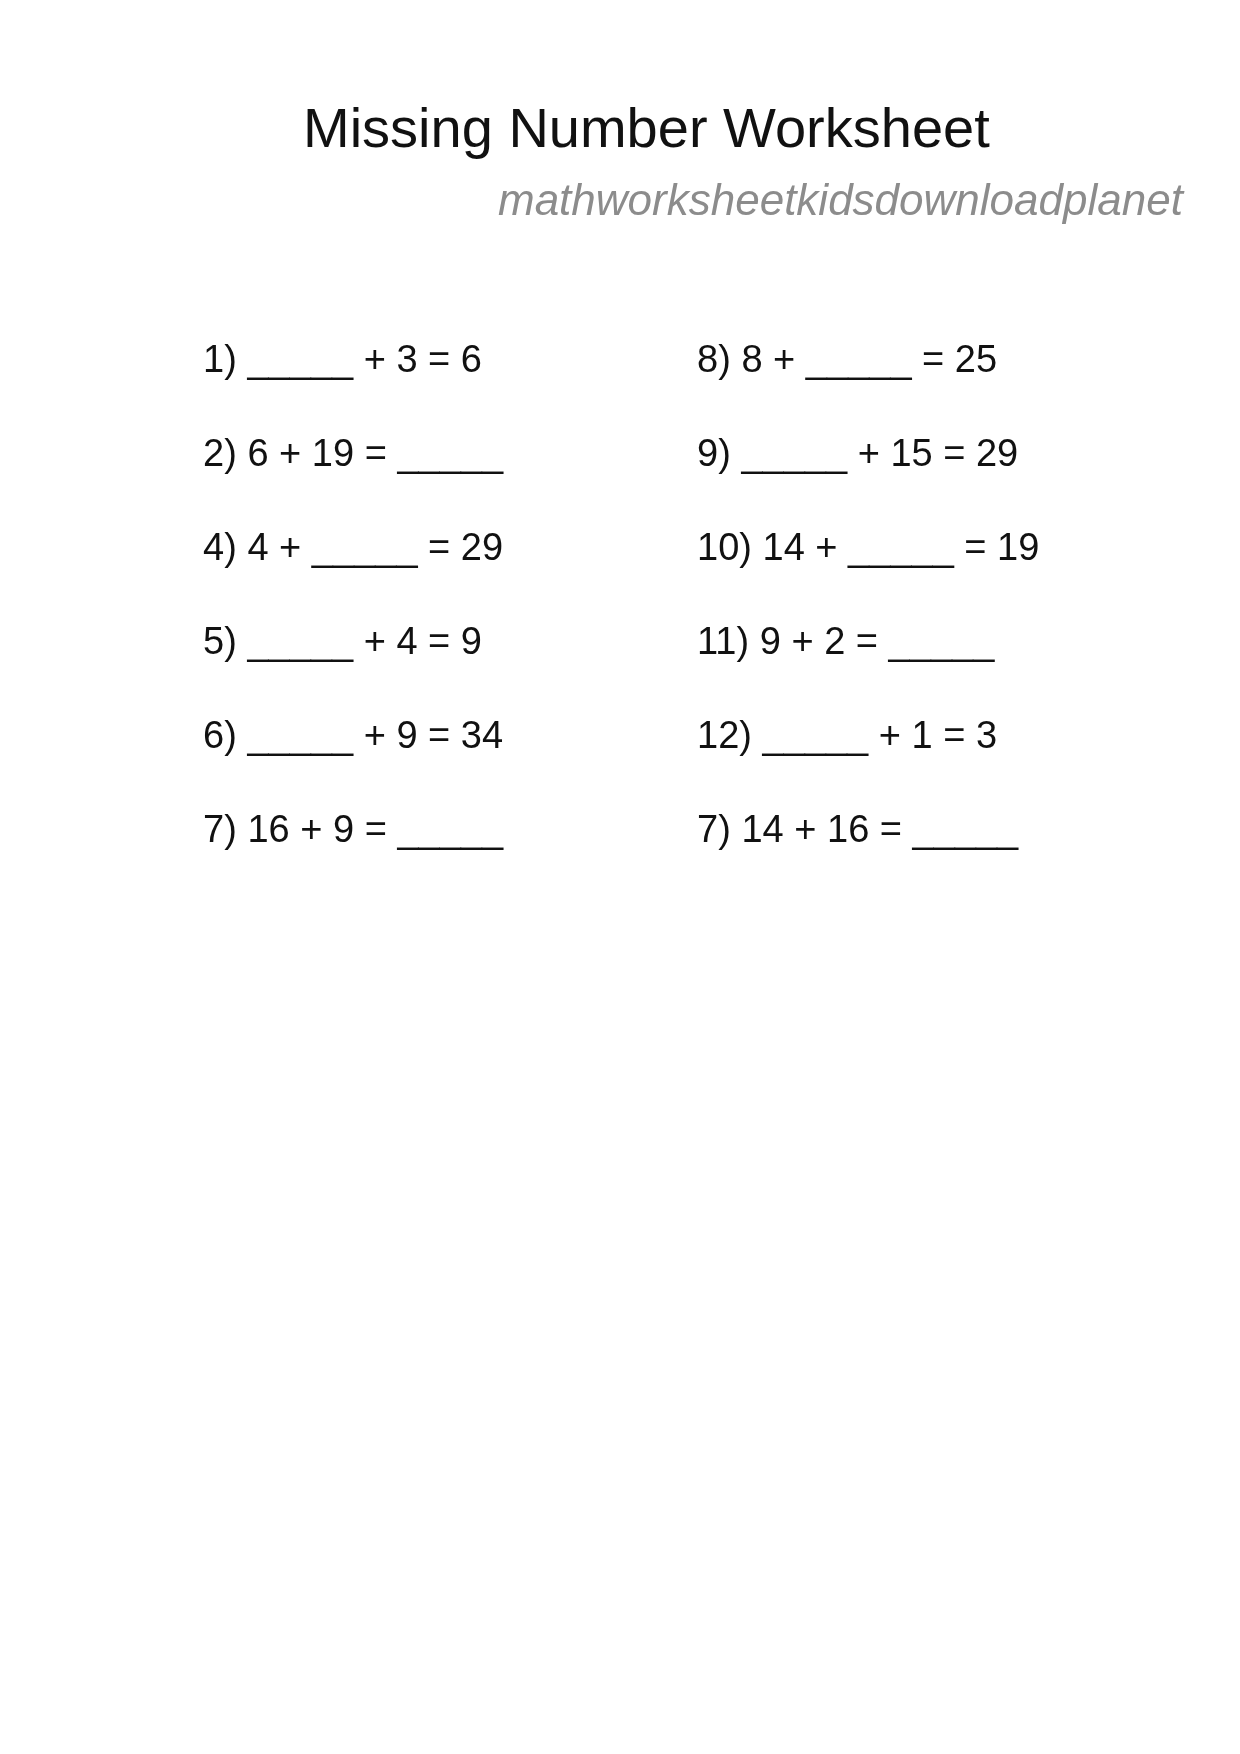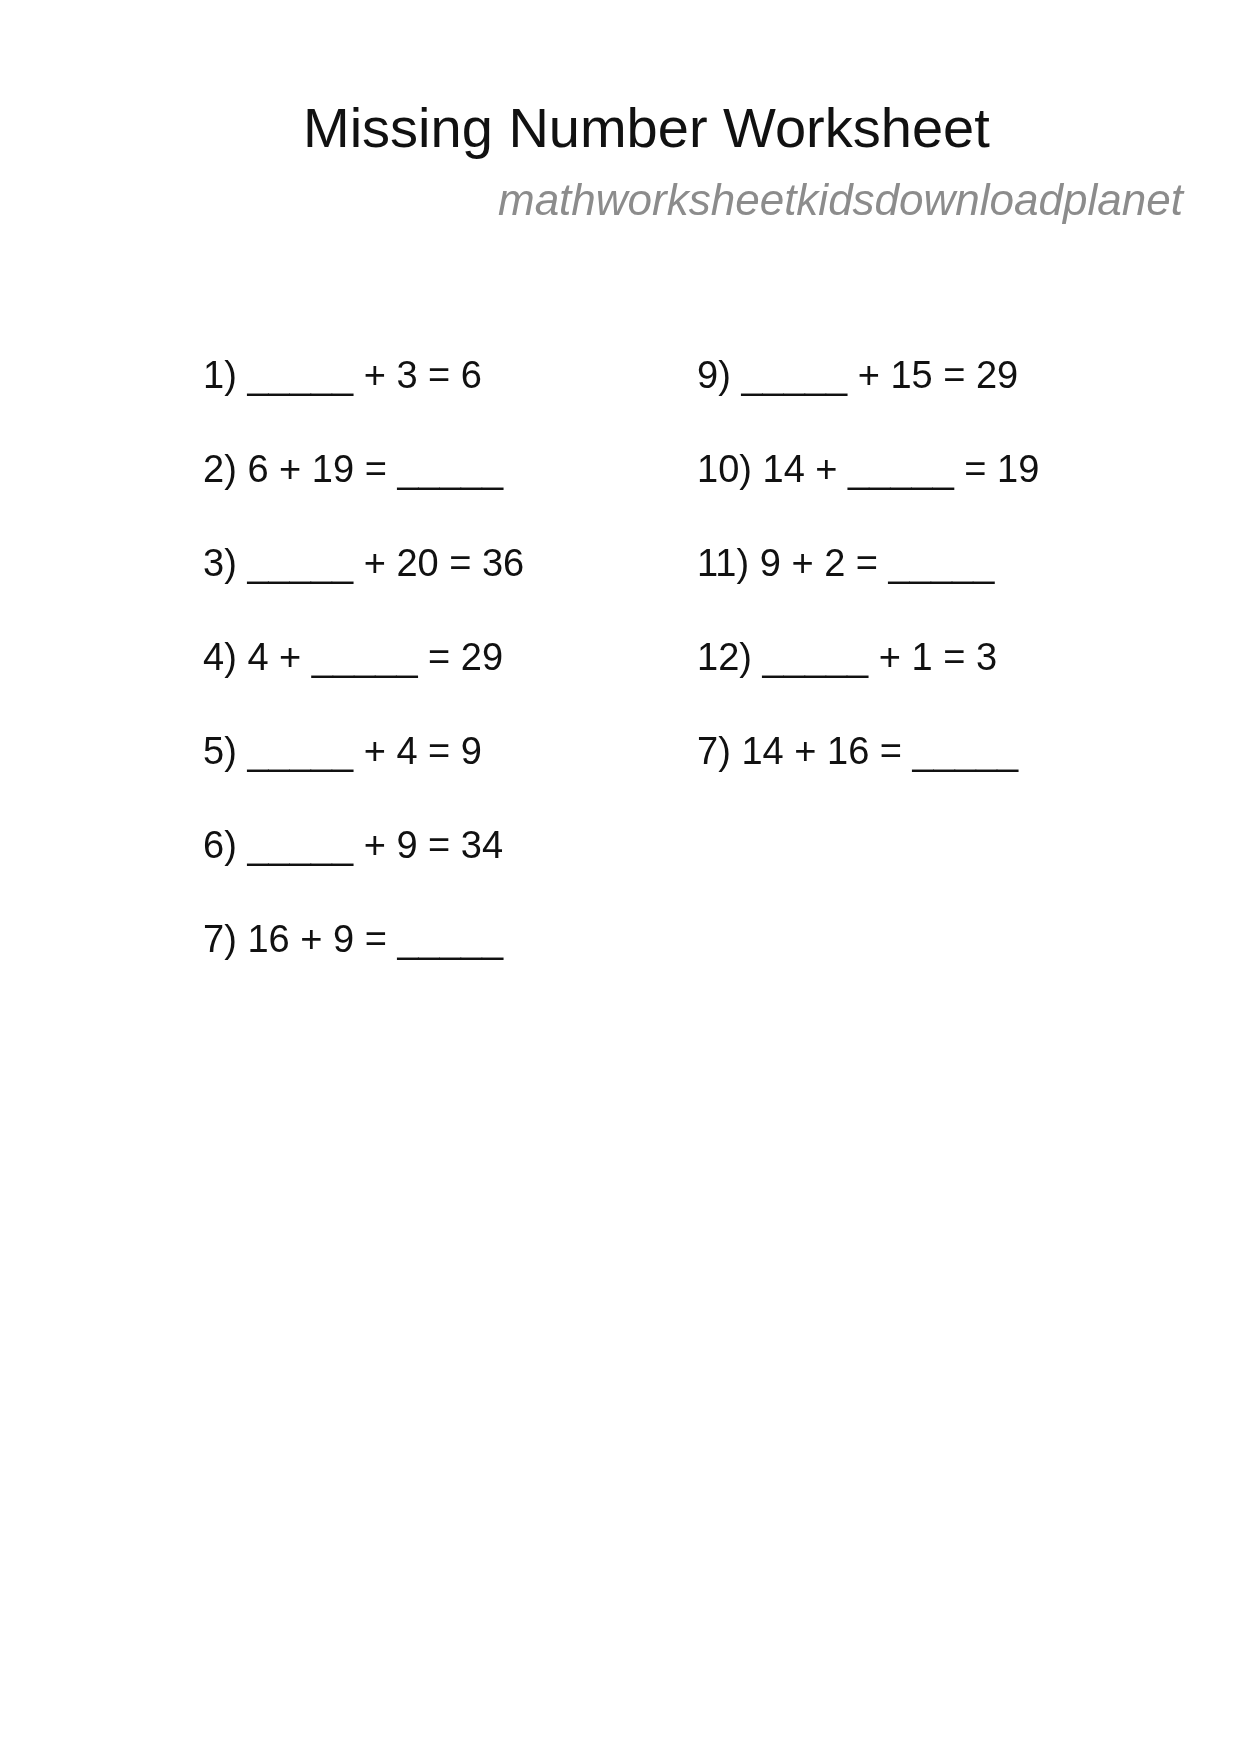--- a/index.html
+++ b/index.html
@@ -30,21 +30,21 @@
     left: 498px;
     top: 178px;
     font-size: 44px;
     line-height: 44px;
     color: #8c8c8c;
     white-space: nowrap;
     font-style: italic;
   }
   .col {
     position: absolute;
-    top: 328px;
+    top: 312px;
   }
   .col-left  { left: 203px; }
   .col-right { left: 697px; }
   .problem {
     height: 94px;
     line-height: 94px;
     font-size: 38px;
     white-space: nowrap;
   }
   .problem .num {
@@ -61,37 +61,37 @@
   <div class="subtitle">mathworksheetkidsdownloadplanet</div>
 
   <div class="col col-left">
     <div class="problem">
       <span class="num">1)</span><span class="expr">_____ + 3 = 6</span>
     </div>
     <div class="problem">
       <span class="num">2)</span><span class="expr">6 + 19 = _____</span>
     </div>
     <div class="problem">
-      <span class="num">3)</span><span class="expr">_____ + 20 = 36</span>
-    </div>
-    <div class="problem">
       <span class="num">4)</span><span class="expr">4 + _____ = 29</span>
     </div>
     <div class="problem">
       <span class="num">5)</span><span class="expr">_____ + 4 = 9</span>
     </div>
     <div class="problem">
       <span class="num">6)</span><span class="expr">_____ + 9 = 34</span>
     </div>
     <div class="problem">
       <span class="num">7)</span><span class="expr">16 + 9 = _____</span>
     </div>
   </div>
 
   <div class="col col-right">
+    <div class="problem">
+      <span class="num">8)</span><span class="expr">8 + _____ = 25</span>
+    </div>
     <div class="problem">
       <span class="num">9)</span><span class="expr">_____ + 15 = 29</span>
     </div>
     <div class="problem">
       <span class="num">10)</span><span class="expr">14 + _____ = 19</span>
     </div>
     <div class="problem">
       <span class="num">11)</span><span class="expr">9 + 2 = _____</span>
     </div>
     <div class="problem">

